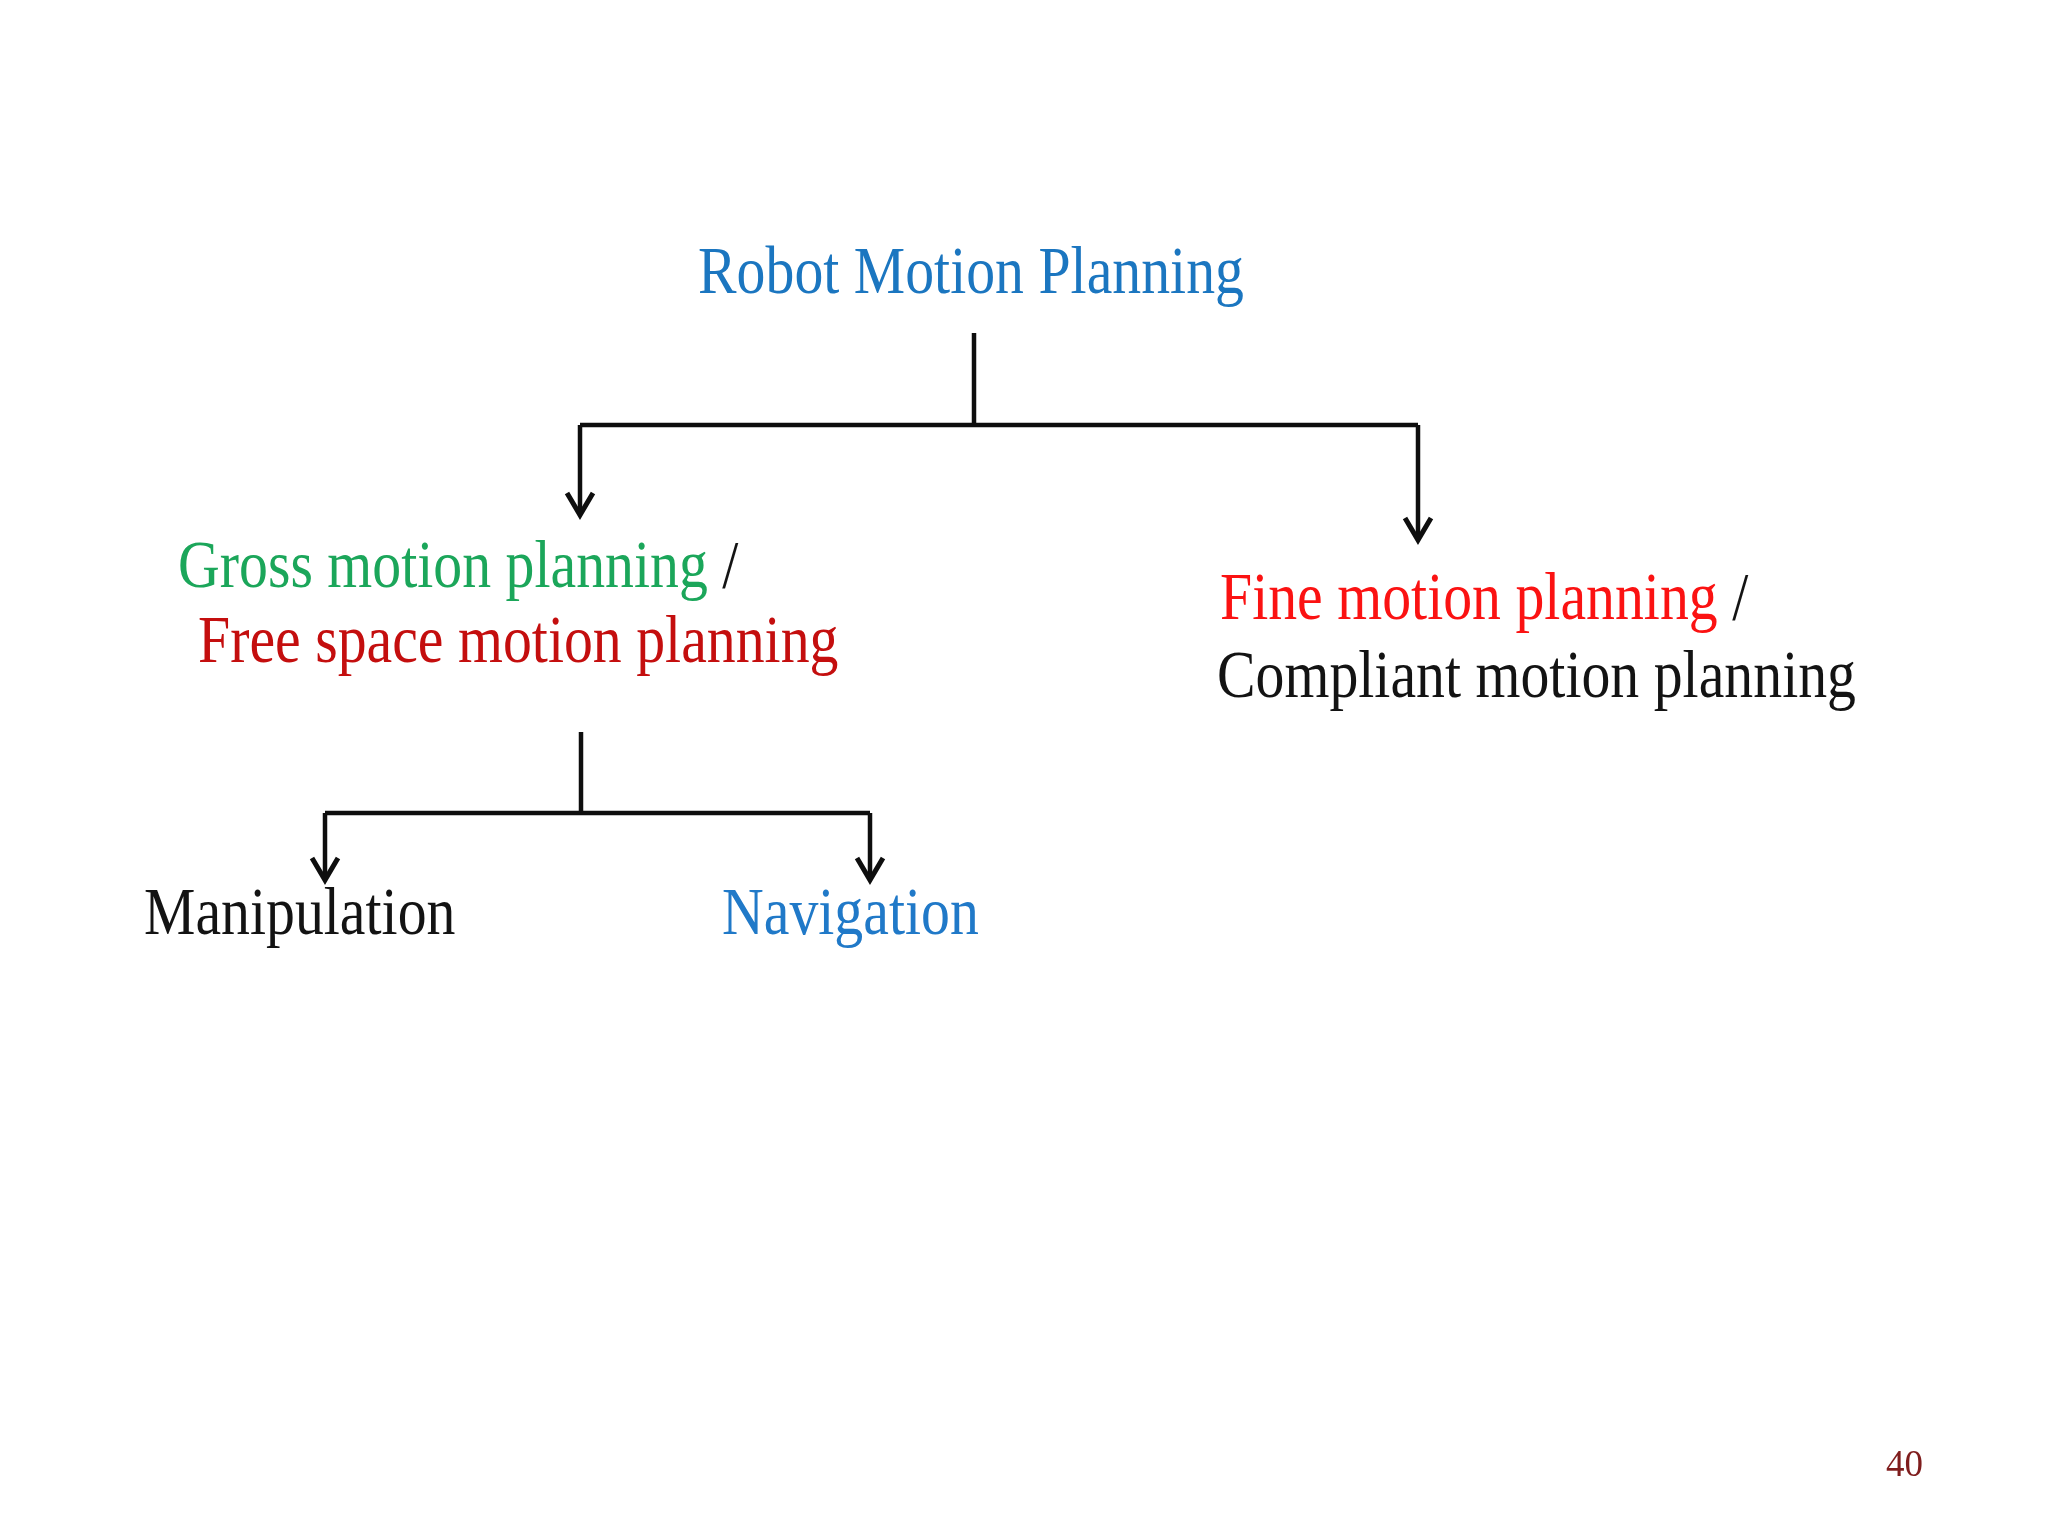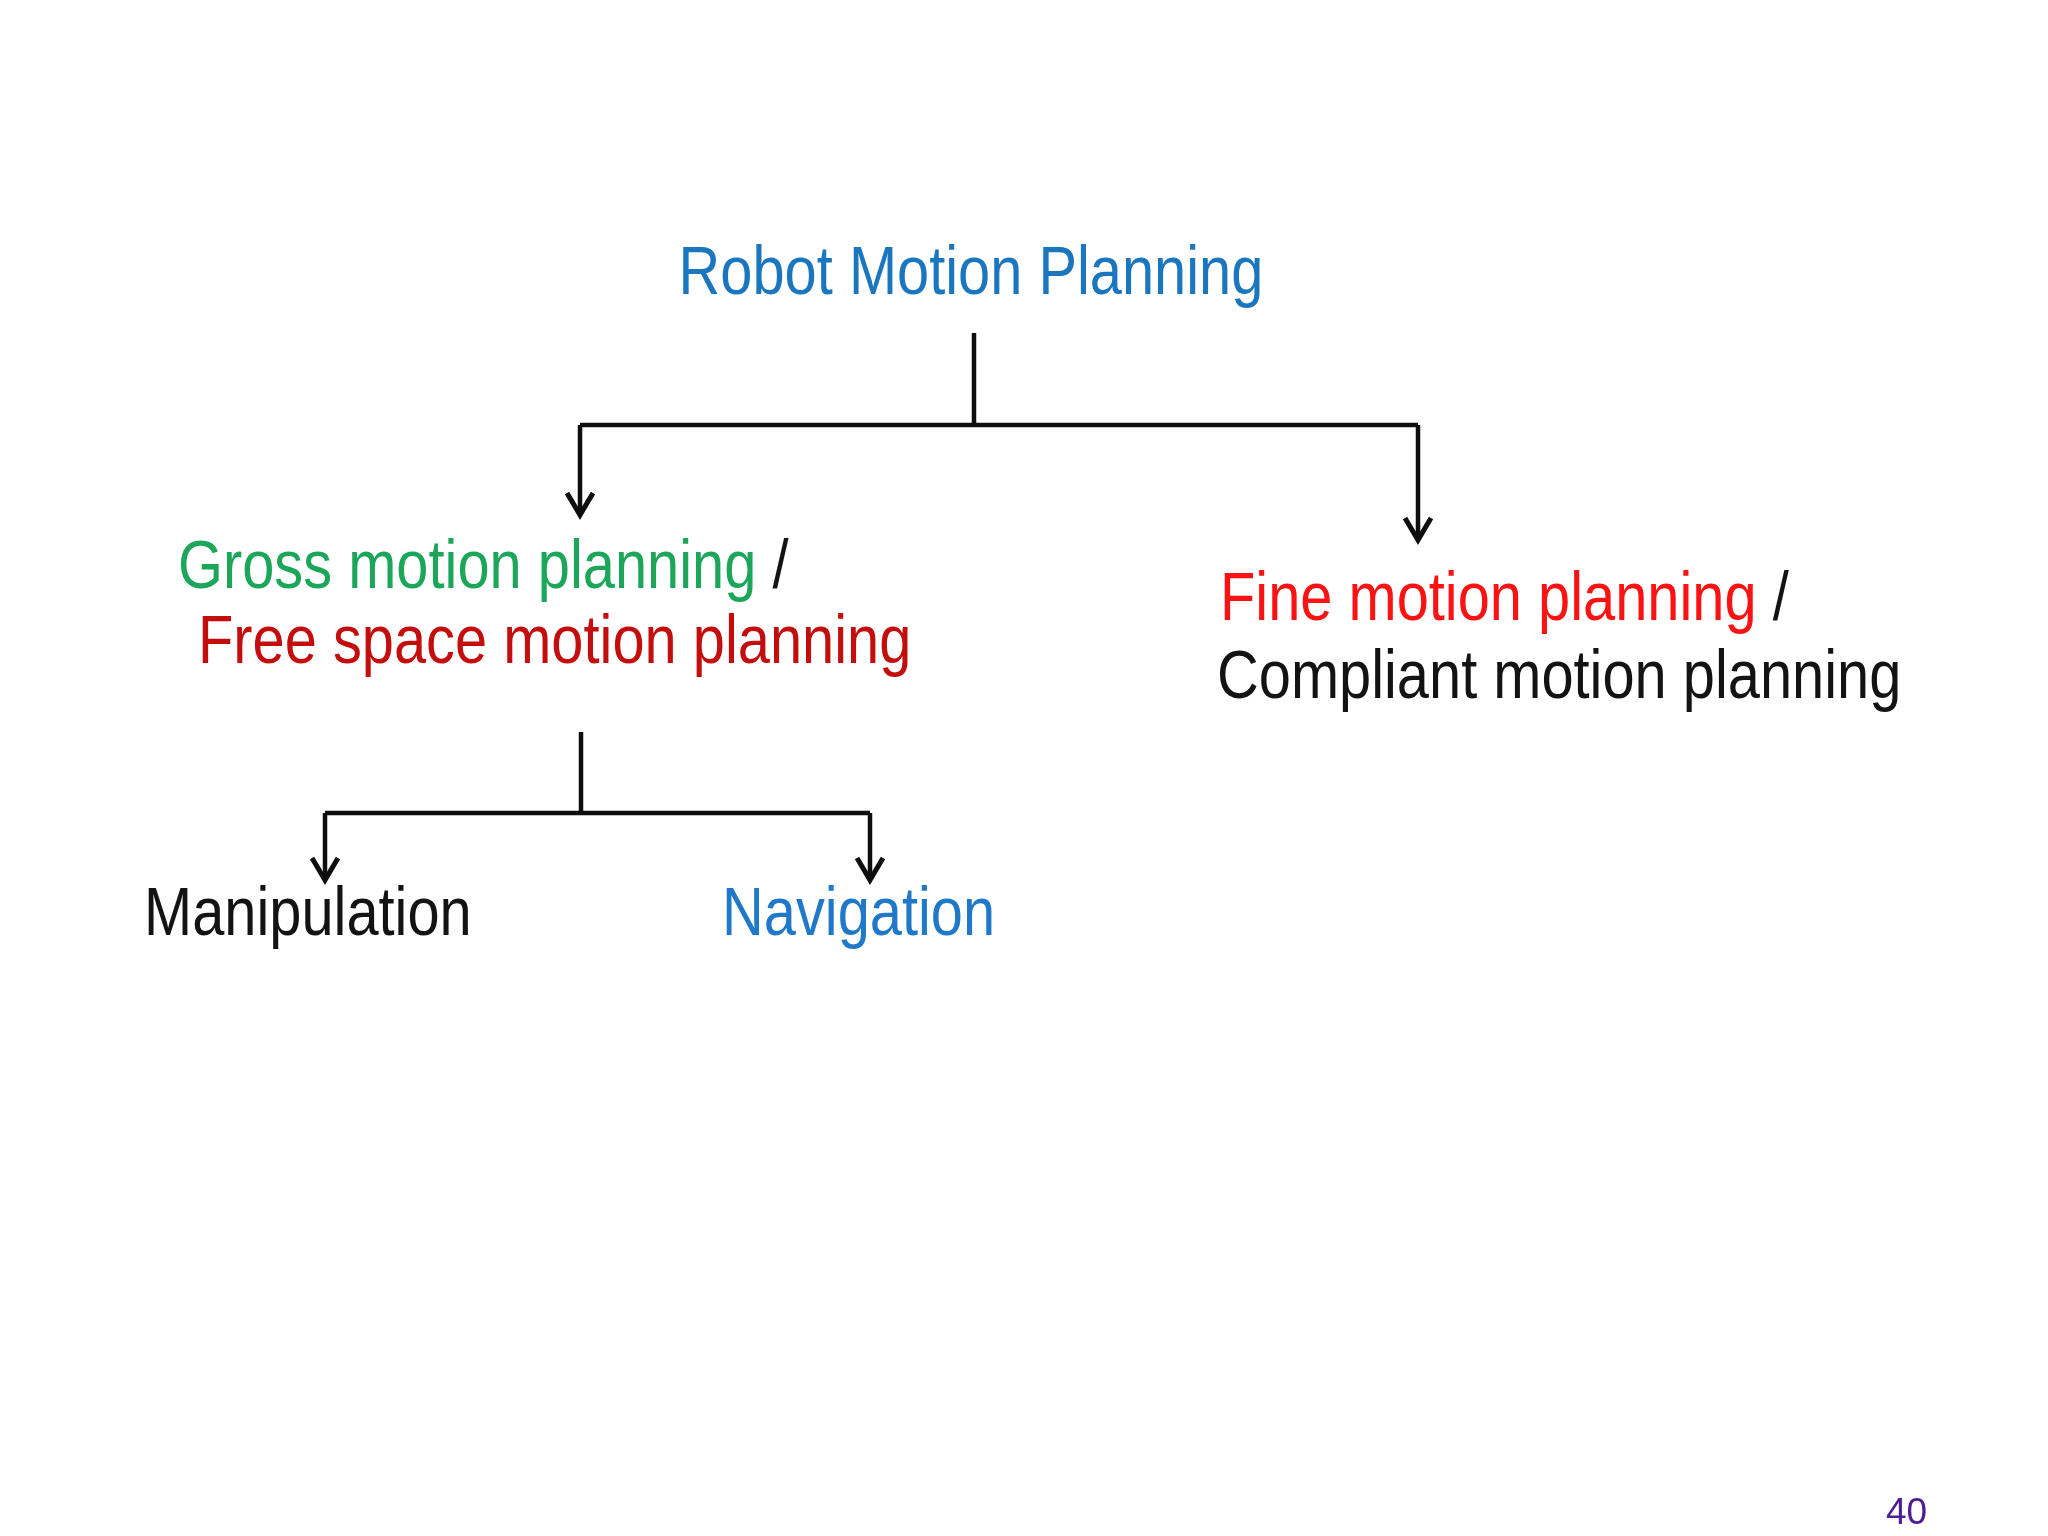--- a/index.html
+++ b/index.html
@@ -6,21 +6,21 @@
     margin: 0;
     padding: 0;
     background: #ffffff;
   }
   #slide {
     position: relative;
     width: 2048px;
     height: 1536px;
     background: #ffffff;
     overflow: hidden;
-    font-family: Liberation Sans, sans-serif;
+    font-family: Liberation Serif, serif;
   }
   .txt {
     position: absolute;
     font-size: 68px;
     line-height: 75px;
     white-space: nowrap;
     transform: scaleX(0.85);
     transform-origin: left top;
     font-weight: 400;
     letter-spacing: 0;
@@ -43,21 +43,21 @@
   .shaft { stroke-width: 4.5px; }
   .head  { stroke-width: 5px; stroke-linecap: butt; }
 
   
   .c-title   { color: #1b76c0; }
   .c-green   { color: #1ba65a; }
   .c-darkred { color: #c40e0e; }
   .c-red     { color: #fb1212; }
   .c-black   { color: #131313; }
   .c-navblue { color: #2079c8; }
-  .c-gray    { color: #4c1d95; margin-top: 48px; }
+  .c-gray    { color: #7f1d1d; }
 
   #title       { left: 471px;  top: 233px; width: 1000px; }
   #left-line1  { left: 178px;  top: 527px; }
   #left-line2  { left: 198px;  top: 602px; }
   #right-line1 { left: 1220px; top: 559px; }
   #right-line2 { left: 1217px; top: 637px; }
   #leaf-manipulation { left: 144px; top: 874px; }
   #leaf-navigation   { left: 722px; top: 874px; }
   #page-number {
     position: absolute;

